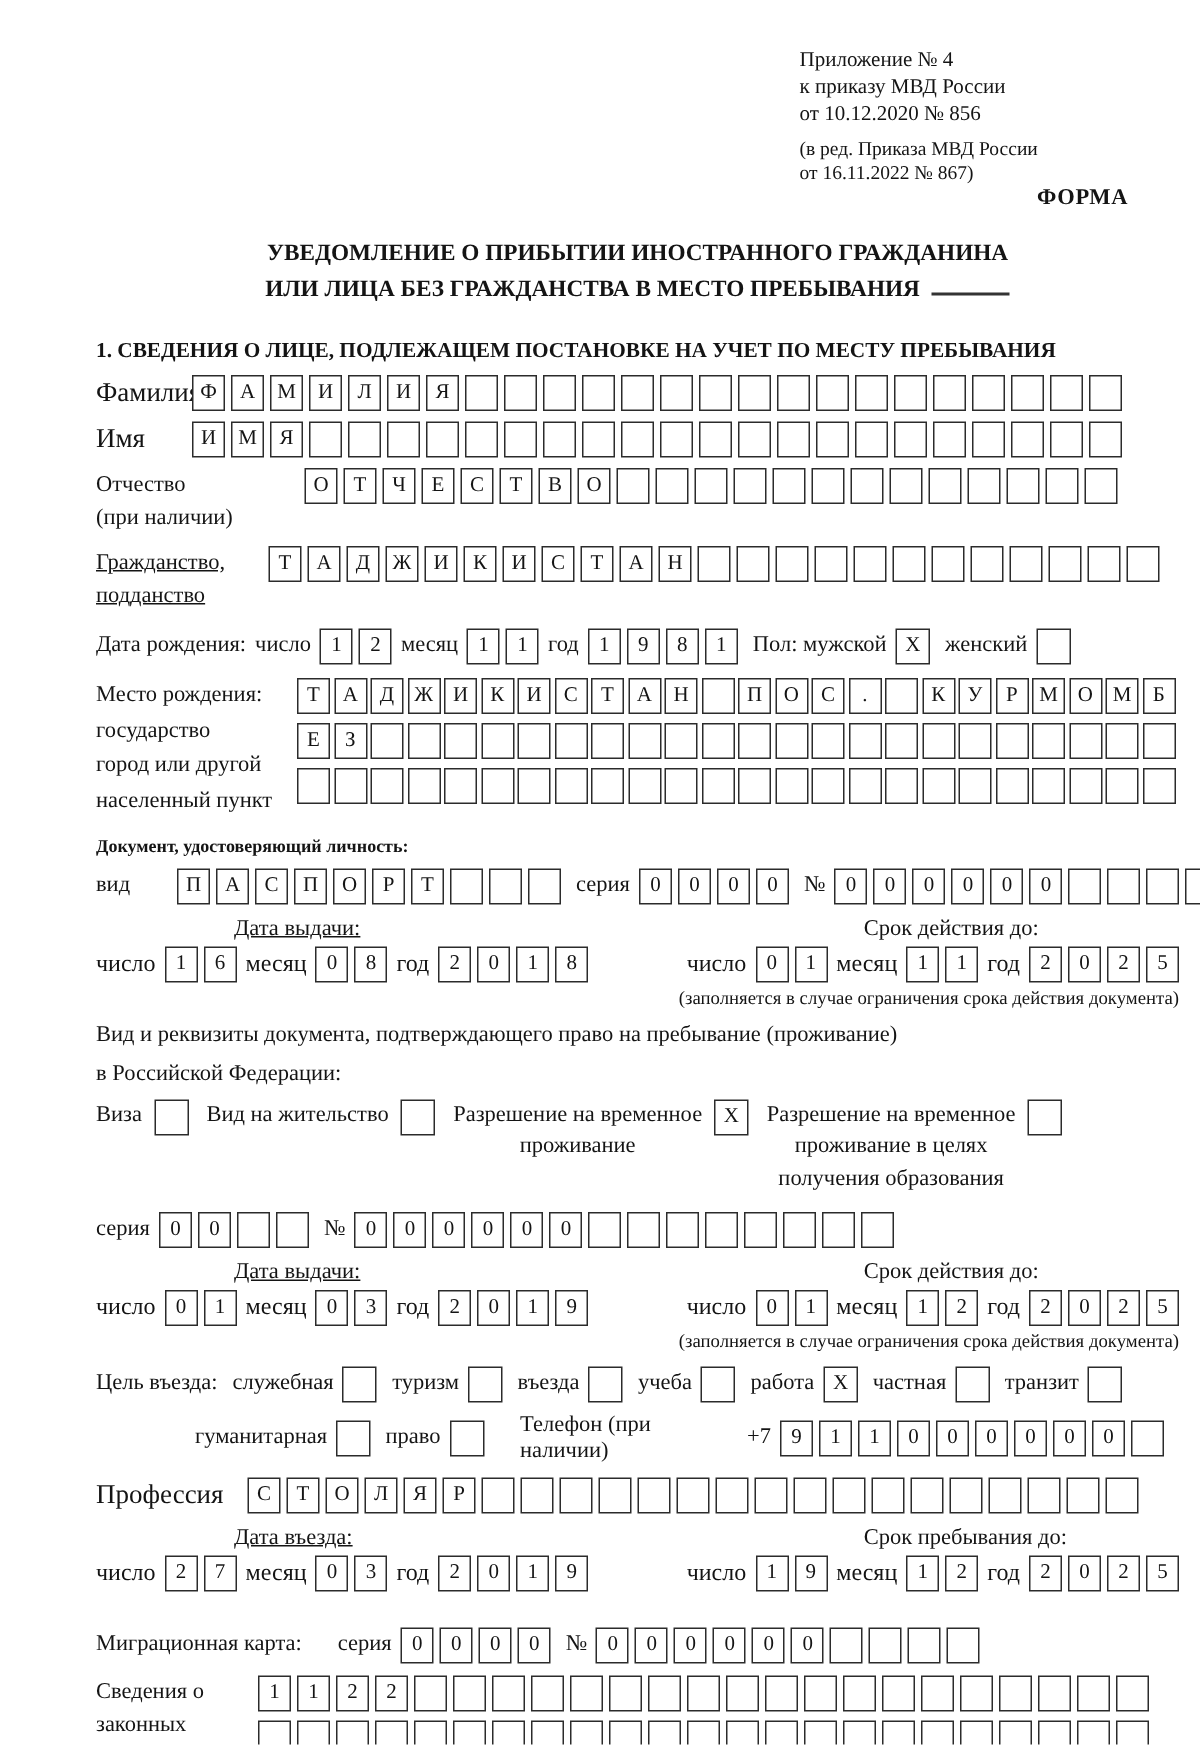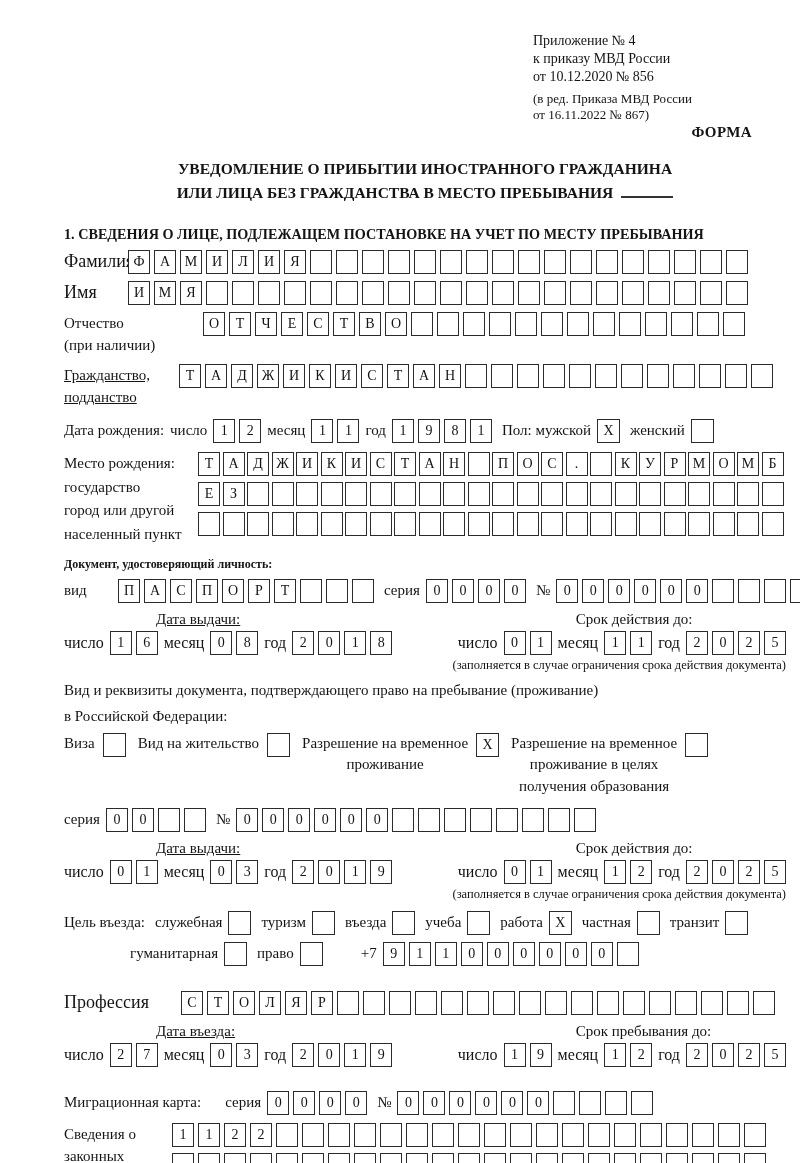--- a/index.html
+++ b/index.html
@@ -578,37 +578,38 @@
   <div class="row purpose-line2">
     <span class="grp">
         <span class="flabel">гуманитарная</span>
         <span class="cb"></span>
       </span>
     <span class="grp">
         <span class="flabel">право</span>
         <span class="cb"></span>
       </span>
     <span class="grp" style="margin-left:14px;">
+      <span class="flabel">Телефон (при наличии)</span>
       <span class="flabel" style="margin-left:14px;">+7</span>
       <span class="cells">
           <span class="cell">9</span>
           <span class="cell">1</span>
           <span class="cell">1</span>
           <span class="cell">0</span>
           <span class="cell">0</span>
           <span class="cell">0</span>
           <span class="cell">0</span>
           <span class="cell">0</span>
           <span class="cell">0</span>
           <span class="cell"></span>
         </span>
     </span>
   </div>
 
-  <div class="row" style="margin-top:25px;gap:16px;">
+  <div class="row" style="margin-top:9px;">
     <span class="lbl w-prof">Профессия</span>
     <span class="cells">
         <span class="cell">С</span>
         <span class="cell">Т</span>
         <span class="cell">О</span>
         <span class="cell">Л</span>
         <span class="cell">Я</span>
         <span class="cell">Р</span>
         <span class="cell"></span>
         <span class="cell"></span>

